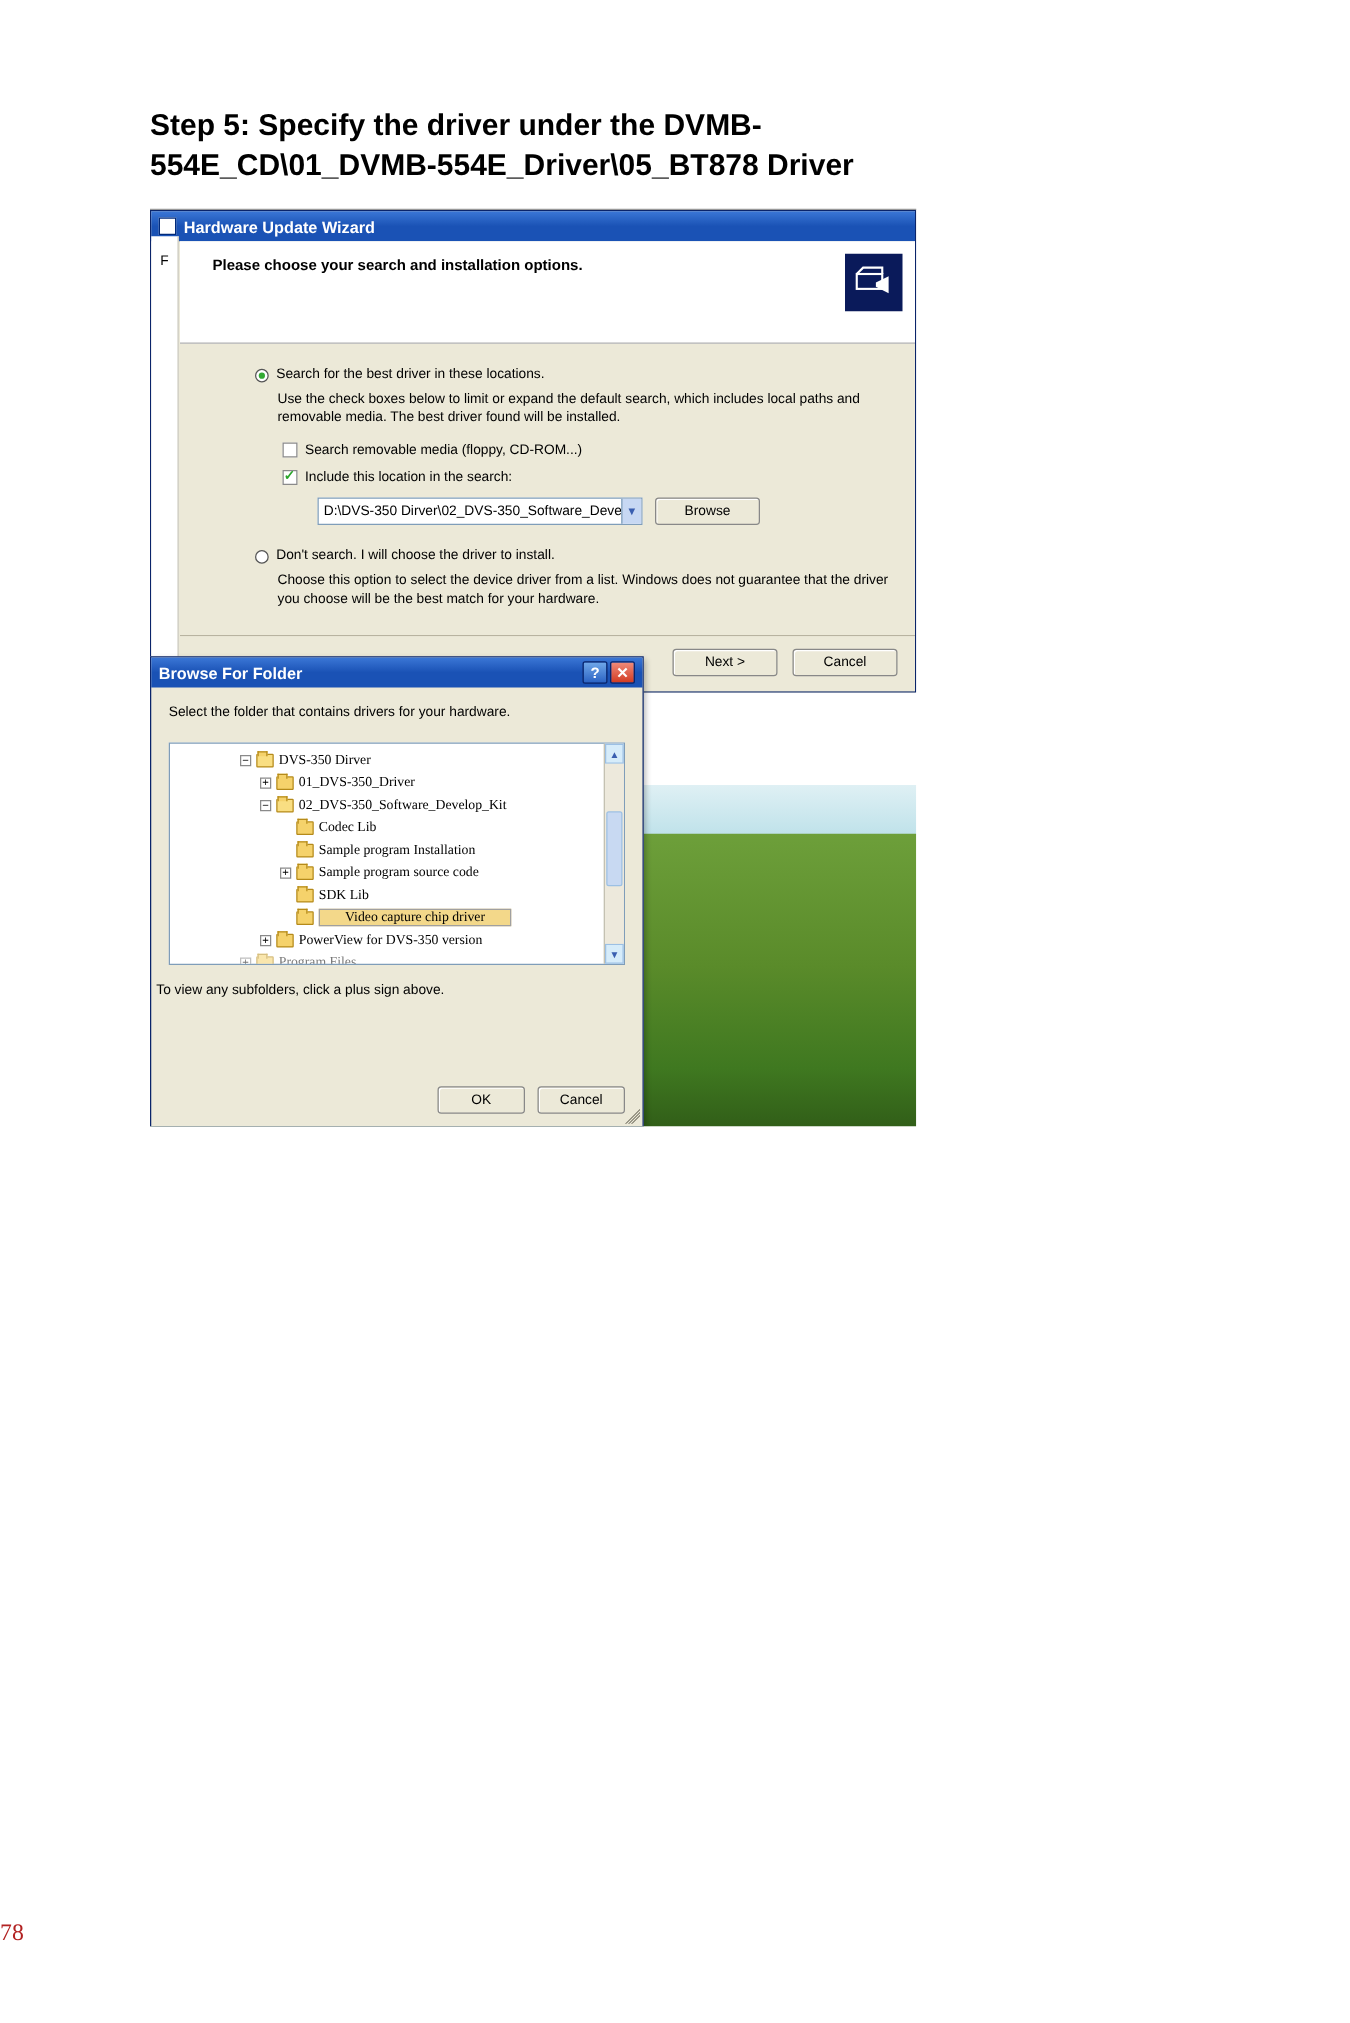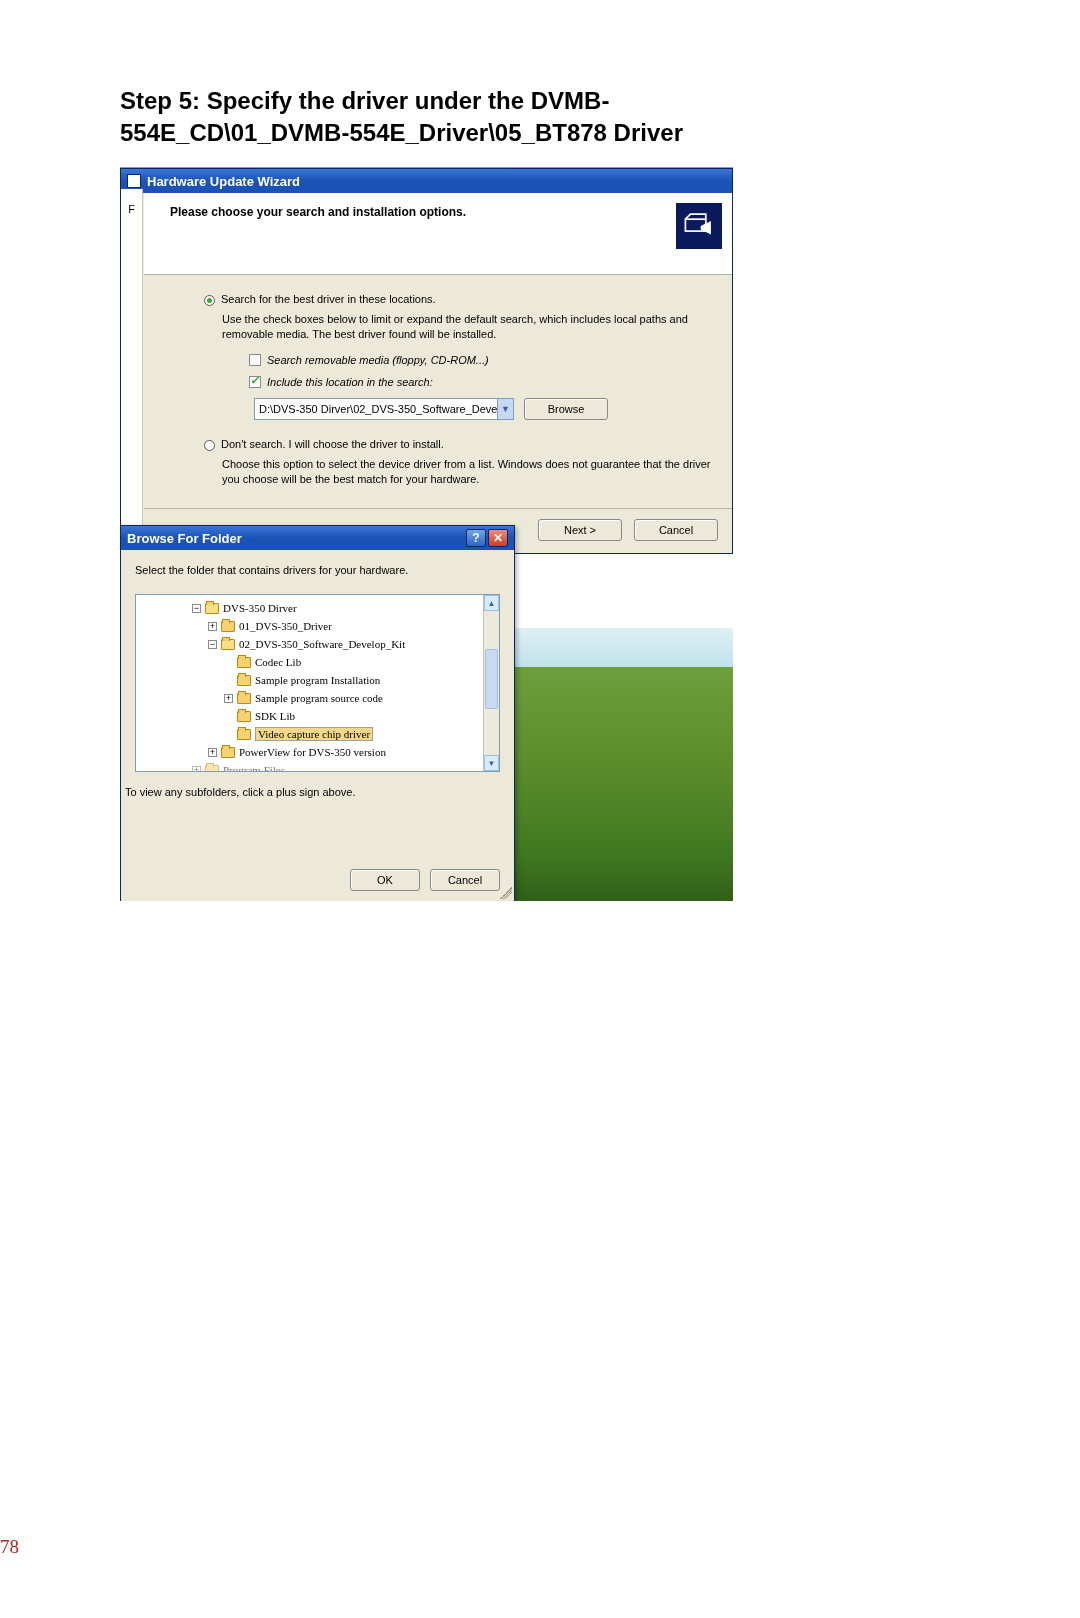--- a/index.html
+++ b/index.html
@@ -129,21 +129,21 @@
     width: 11px; height: 11px; border: 1px solid #555; border-radius: 50%;
     background: #fff; display: inline-block; position: relative; margin-top: 2px;
     flex-shrink: 0;
   }
   .radio.checked::after {
     content: ""; position: absolute; left: 2px; top: 2px; width: 5px; height: 5px;
     border-radius: 50%; background: #33aa33;
   }
   .sub-block { margin-left: 18px; width: 505px; }
   .sub-text { margin-bottom: 12px; line-height: 1.35; }
-  .check-row { display: flex; align-items: center; gap: 6px; margin-bottom: 10px; margin-left: 27px; font-style: italic; }
+  .check-row { display: flex; align-items: center; gap: 6px; margin-bottom: 10px; margin-left: 4px; }
   .checkbox {
     width: 12px; height: 12px; border: 1px solid #8a8a8a; background: #fff;
     display: inline-block; position: relative; flex-shrink: 0;
   }
   .checkbox.checked::after {
     content: "✓"; color: #2aa52a; font-size: 11px; position: absolute; left: 0; top: -3px; font-weight: bold;
   }
   .path-row { display: flex; gap: 10px; margin-left: 32px; margin-bottom: 18px; align-items: center; }
   .combo {
     width: 260px; height: 22px; border: 1px solid #7f9db9; background: #fff;
@@ -229,21 +229,21 @@
     width: 14px; height: 11px; background: #f5d26b; border: 1px solid #b58a1a;
     border-radius: 1px; position: relative; flex-shrink: 0;
   }
   .folder-icon.open { background: #f9de82; }
   .folder-icon::before {
     content: ""; position: absolute; left: 0; top: -3px; width: 6px; height: 3px;
     background: #f5d26b; border: 1px solid #b58a1a; border-bottom: none;
   }
   .tree-label { white-space: nowrap; font-family: Liberation Serif, serif; }
   .tree-label.selected {
-    background: #f3d88a; border: 1px solid #a0a0a0; padding: 0 2px;
+    background: #f3d88a; border: 1px solid #a0a0a0; padding: 0 20px;
   }
   .indent-1 { padding-left: 54px; }
   .indent-2 { padding-left: 70px; }
   .indent-3 { padding-left: 86px; }
   .scrollbar-v {
     width: 16px; background: #e7e5da; border-left: 1px solid #c4c1b2;
     display: flex; flex-direction: column;
   }
   .sb-btn {
     height: 16px; background: #d6ecfa; border: 1px solid #9cc0e4;

